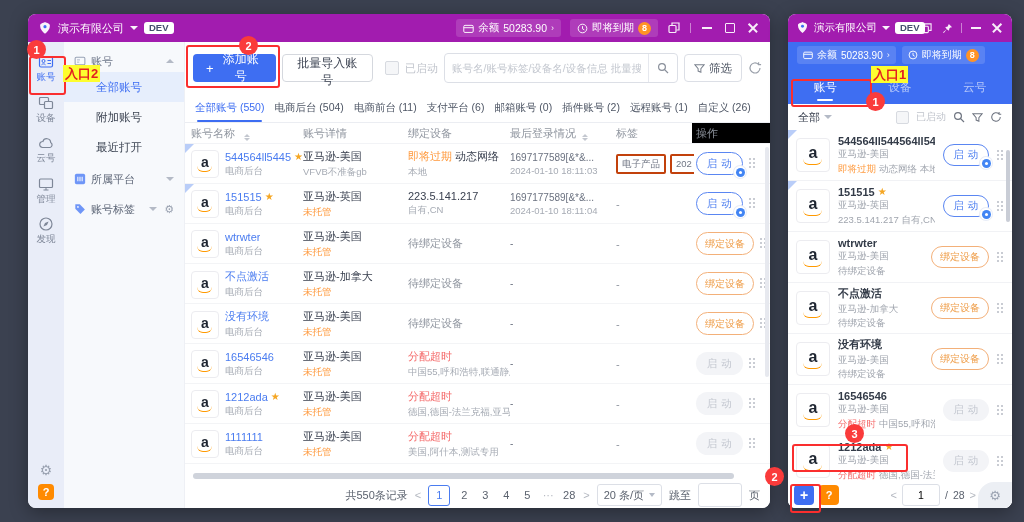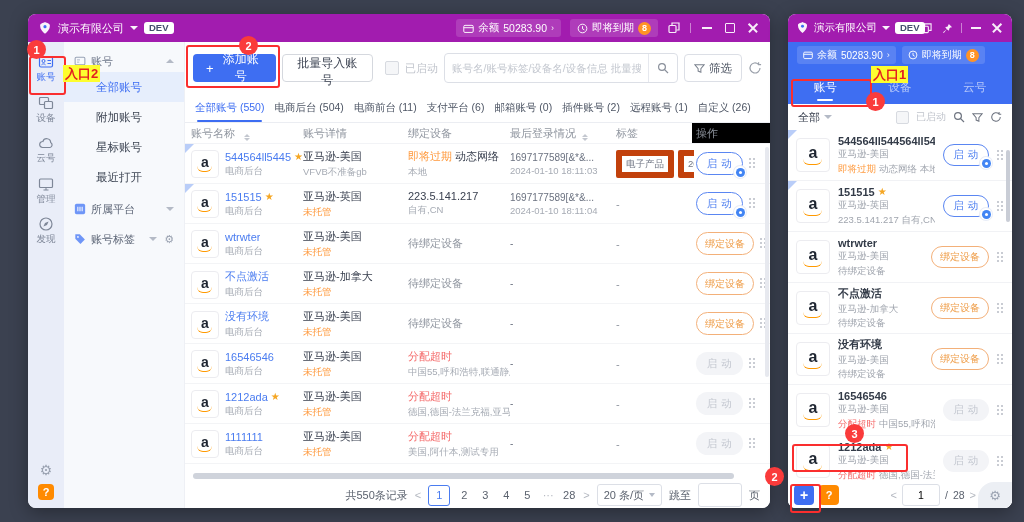--- a/index.html
+++ b/index.html
@@ -90,21 +90,21 @@
   .nline{display:flex;align-items:center;gap:3px;}
   .nlink{font-size:11px;color:#4a7cf0;text-decoration:none;max-width:76px;overflow:hidden;white-space:nowrap;cursor:pointer;}
   .star{color:#f5a623;font-size:10px;line-height:1;}
   .ncat{font-size:9.5px;color:#a6abb4;margin-top:2px;}
   .d1{font-size:11px;color:#3a4150;overflow:hidden;text-overflow:ellipsis;}
   .d2{font-size:9.5px;color:#a6abb4;margin-top:2px;overflow:hidden;}
   .d2.org{color:#ff9a3e;}
   .muted{color:#8f959f;}
   .status.orange{color:#ff9a3e;} .status.red{color:#f56c6c;}
   .clogin .d1{font-size:10px;color:#6b7280;} .clogin .d2{font-size:9.5px;}
-  .chip{border:6px solid #c2410c;border-radius:2px;padding:0 4px;height:16px;line-height:15px;font-size:9.5px;color:#707684;flex:0 0 auto;}
+  .chip{border:2px solid #c2410c;border-radius:2px;padding:0 4px;height:16px;line-height:15px;font-size:9.5px;color:#707684;flex:0 0 auto;}
   .dash{color:#8f959f;font-size:11px;}
   .caction{position:absolute;right:0;top:0;bottom:0;width:74px;background:#fff;display:flex;align-items:center;gap:6px;padding-left:2px;}
   .abtn{height:23px;border-radius:12px;font-size:10.5px;background:#fff;cursor:pointer;position:relative;font-family:inherit;letter-spacing:.5px;}
   .abtn.start{width:47px;border:1px solid #5a86f2;color:#4a7cf0;}
   .abtn.bind{width:58px;border:1px solid #f3b079;color:#ef9e4a;font-size:10px;letter-spacing:0;}
   .abtn.disabled{width:47px;border:none;background:#f3f4f7;color:#c3c7d0;cursor:default;}
   .chrome{position:absolute;right:-4px;bottom:-4px;width:12px;height:12px;border-radius:50%;background:#fff;box-shadow:0 0 0 1px #e8edf8;}
   .chrome:before{content:"";position:absolute;inset:1.5px;border-radius:50%;background:#4285f4;}
   .chrome:after{content:"";position:absolute;inset:4.5px;border-radius:50%;background:#fff;}
   .dots{width:7px;height:11px;position:relative;cursor:pointer;flex:0 0 auto;}
@@ -265,21 +265,20 @@
         <div class="sb-head">
           <svg width="12" height="12" viewBox="0 0 16 16">
               <rect x="1.5" y="3" width="13" height="10" rx="1.5" fill="none" stroke="#98a2b5" stroke-width="1.4"></rect>
               <path d="M4 6.5h4M4 9.5h3" stroke="#98a2b5"></path>
             </svg>
           <span>账号</span>
           <span class="up"></span>
         </div>
         <div class="sb-item sel">全部账号</div>
         <div class="sb-item">附加账号</div>
-        <div class="sb-item">星标账号</div>
         <div class="sb-item">最近打开</div>
         <div class="sb-group">
           <svg width="12" height="12" viewBox="0 0 14 14">
               <rect x="1" y="1" width="12" height="12" rx="2" fill="#6f96f7"></rect>
               <path d="M4.5 4.5v5M7 4.5v5M9.5 4.5v5" stroke="#fff" stroke-width="1.2"></path>
             </svg>
           <span>所属平台</span>
           <span class="caret"></span>
         </div>
         <div class="sb-group">

